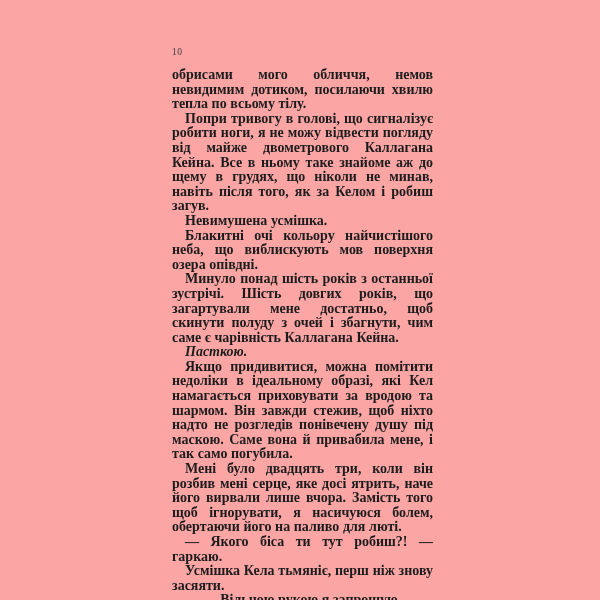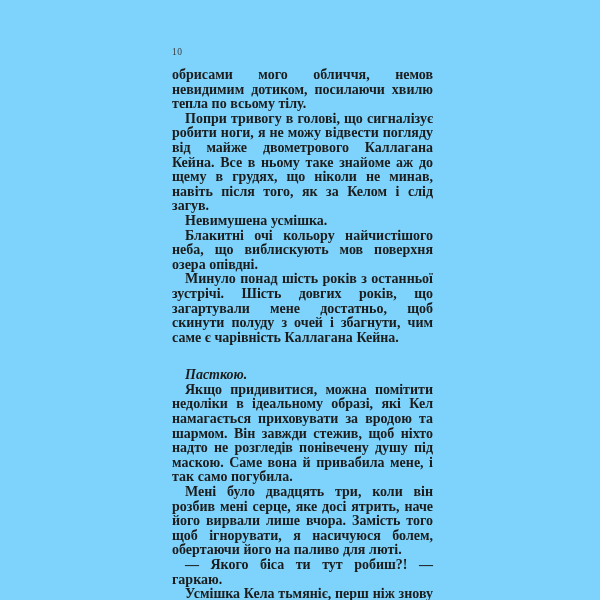--- a/index.html
+++ b/index.html
@@ -10,21 +10,21 @@
     width: 600px;
     height: 600px;
     background: #ffffff;
     font-family: "Liberation Serif", "DejaVu Serif", serif;
     overflow: hidden;
   }
   .page {
     position: relative;
     width: 600px;
     height: 600px;
-    background: #7dd3fc;
+    background: #fca5a5;
   }
   .page-number {
     position: absolute;
     left: 172px;
     top: 47px;
     font-size: 9.5px;
     color: #3c3c3c;
     letter-spacing: 0.4px;
     font-family: "Liberation Serif", "DejaVu Serif", serif;
   }
@@ -45,36 +45,35 @@
   .text-block p {
     margin: 0;
     text-indent: 13px;
     word-spacing: 0.1px;
   }
   .text-block p.no-indent {
     text-indent: 0;
   }
   .text-block p.italic {
     font-style: italic;
-    margin-top: 23px;
   }
   .text-block p:last-child {
     text-align: center;
   }
 </style>
 </head>
 <body>
 
 <div class="page">
 
   <div class="page-number">10</div>
 
   <div class="text-block">
     <p class="no-indent">обрисами мого обличчя, немов невидимим дотиком, посилаючи хвилю тепла по всьому тілу.</p>
-    <p>Попри тривогу в голові, що сигналізує робити ноги, я не можу відвести погляду від майже двометрового Каллагана Кейна. Все в ньому таке знайоме аж до щему в грудях, що ніколи не минав, навіть після того, як за Келом і слід загув.</p>
+    <p>Попри тривогу в голові, що сигналізує робити ноги, я не можу відвести погляду від майже двометрового Каллагана Кейна. Все в ньому таке знайоме аж до щему в грудях, що ніколи не минав, навіть після того, як за Келом і робиш загув.</p>
     <p>Невимушена усмішка.</p>
     <p>Блакитні очі кольору найчистішого неба, що виблискують мов поверхня озера опівдні.</p>
     <p>Минуло понад шість років з останньої зустрічі. Шість довгих років, що загартували мене достатньо, щоб скинути полуду з очей і збагнути, чим саме є чарівність Каллагана Кейна.</p>
     <p class="italic">Пасткою.</p>
     <p>Якщо придивитися, можна помітити недоліки в ідеальному образі, які Кел намагається приховувати за вродою та шармом. Він завжди стежив, щоб ніхто надто не розгледів понівечену душу під маскою. Саме вона й привабила мене, і так само погубила.</p>
     <p>Мені було двадцять три, коли він розбив мені серце, яке досі ятрить, наче його вирвали лише вчора. Замість того щоб ігнорувати, я насичуюся болем, обертаючи його на паливо для люті.</p>
     <p>— Якого біса ти тут робиш?! — гаркаю.</p>
     <p>Усмішка Кела тьмяніє, перш ніж знову засяяти.</p>
     <p>Вільною рукою я запрошую наблизитися.</p>
   </div>

